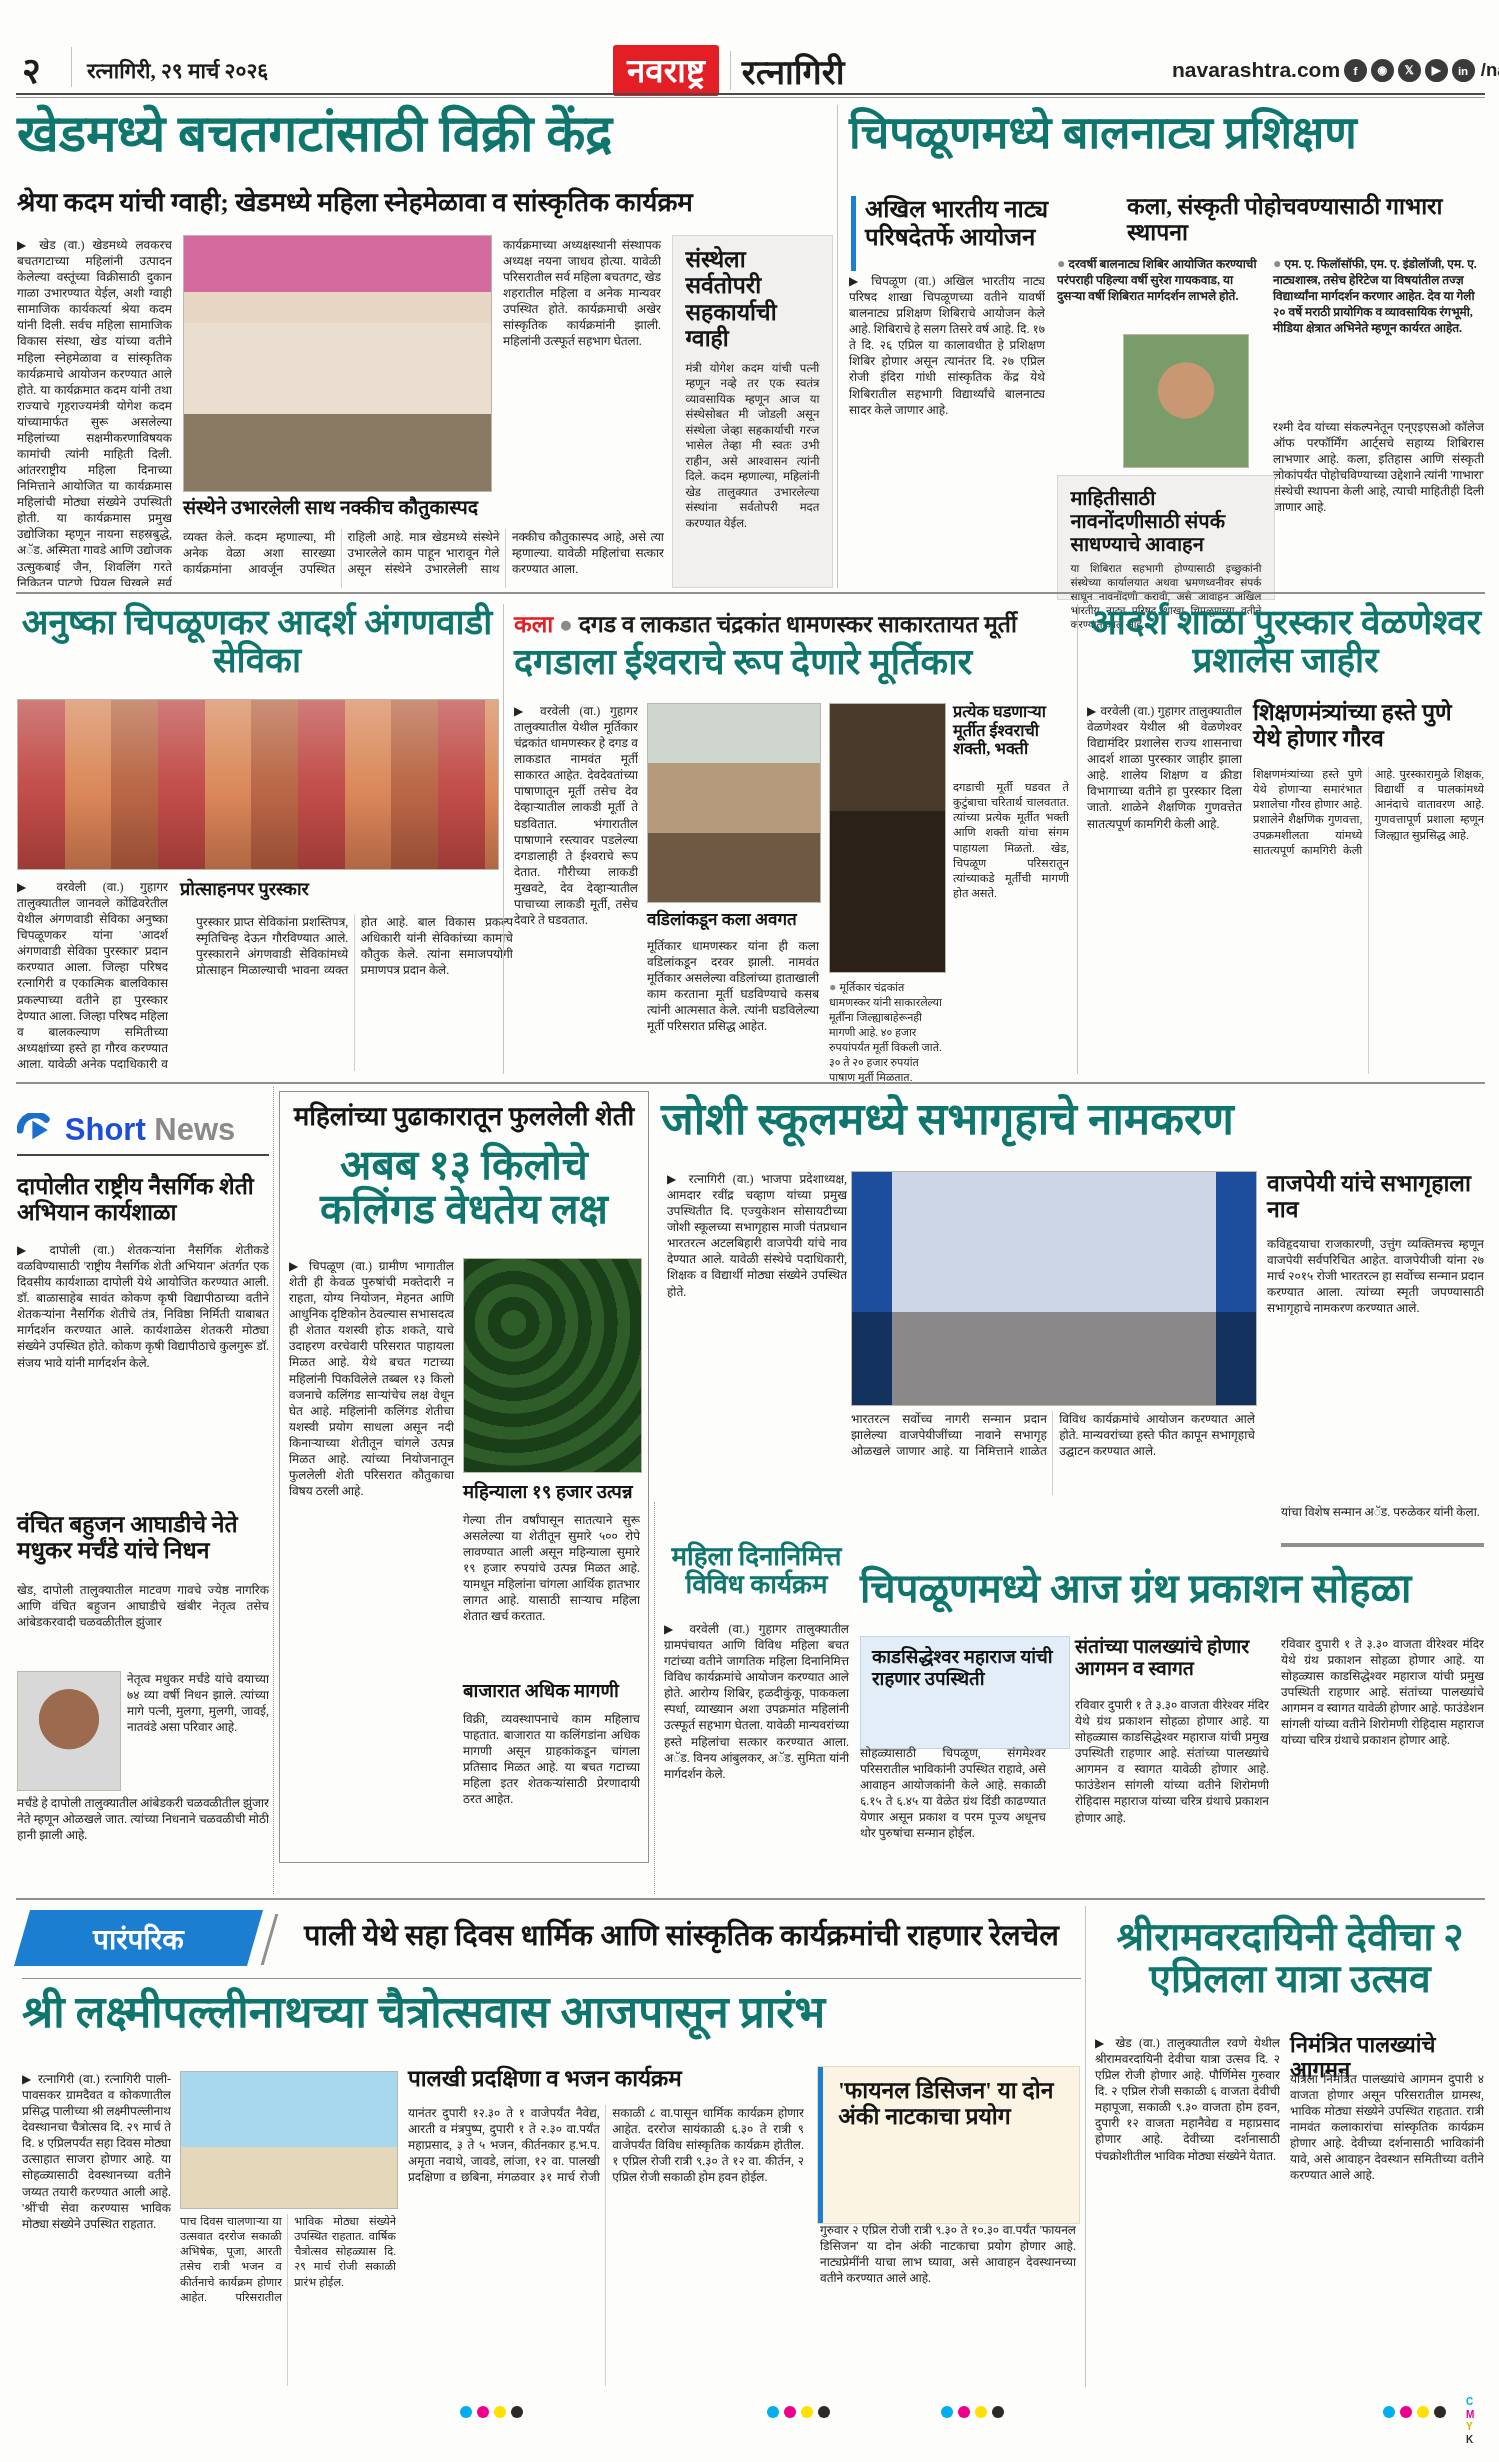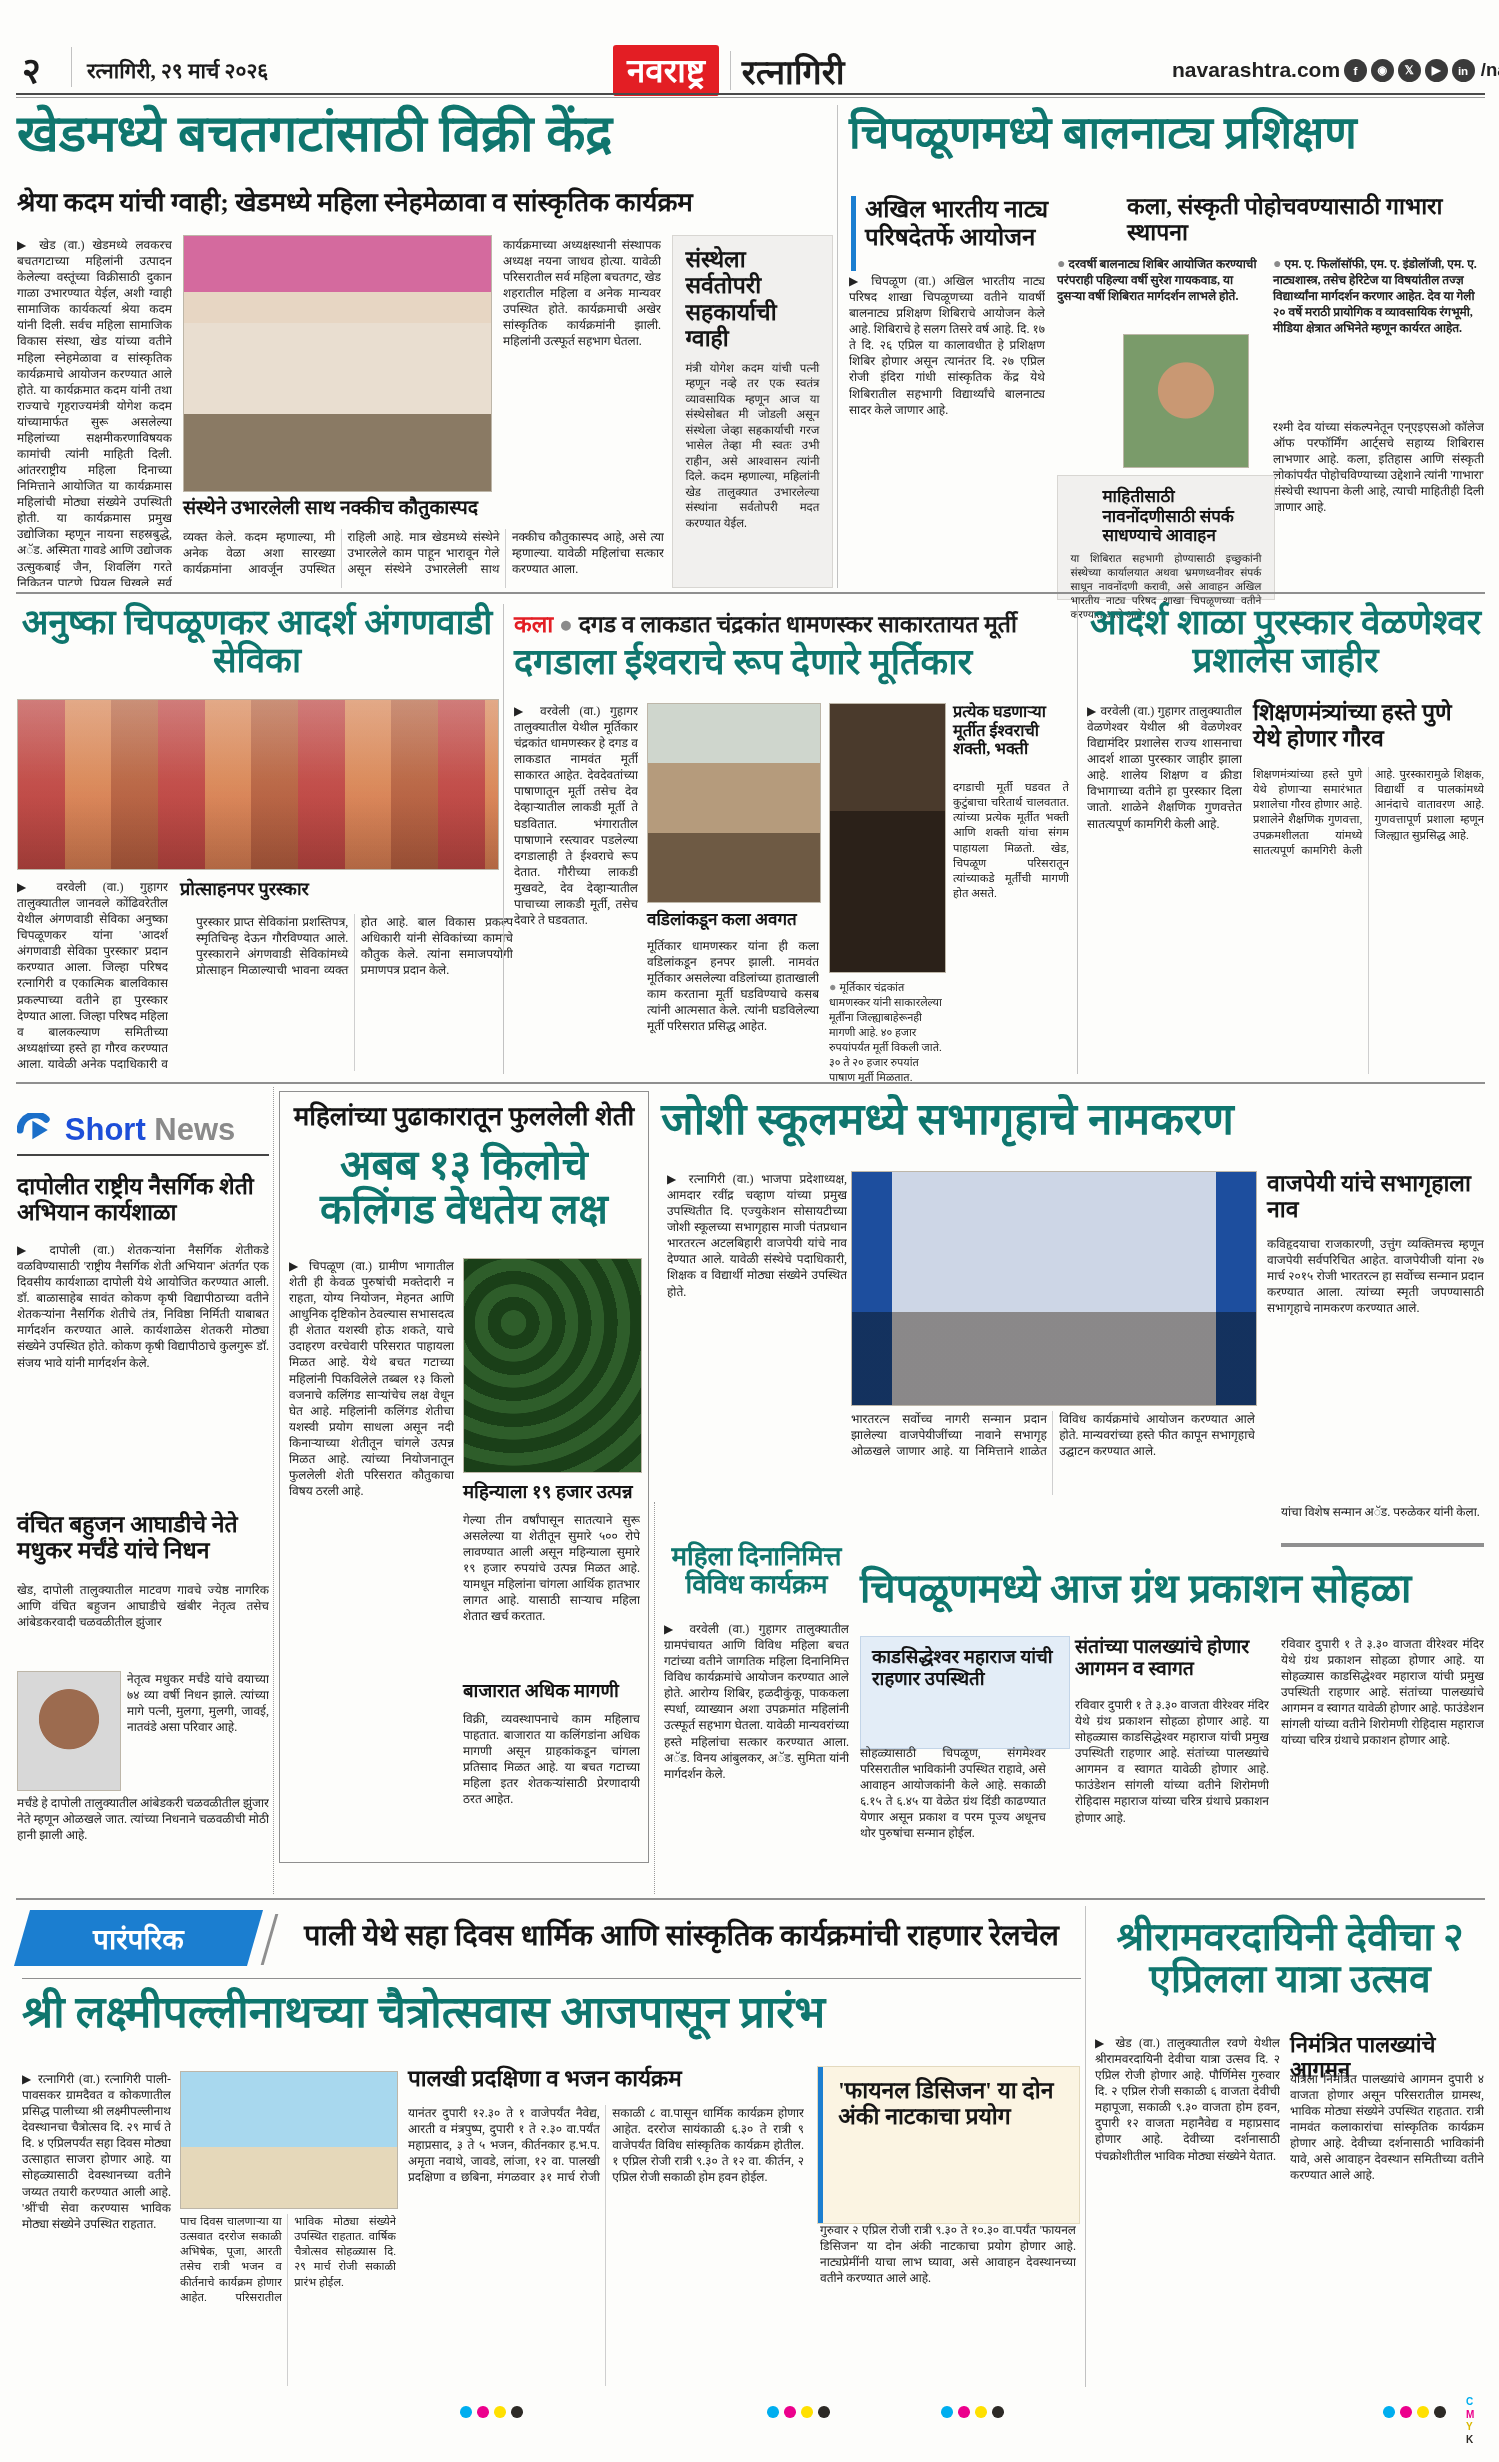--- a/index.html
+++ b/index.html
@@ -95,21 +95,21 @@
   <div class="abs photo" style="left:1123px;top:334px;width:124px;height:132px;background:
        radial-gradient(circle at 50% 42%,#c99873 0 28%,#7a9b6a 29% 100%);"></div>
 
   <div class="abs" style="left:1273px;top:256px;width:211px;">
     <span style="color:#8a8a8a;font-size:14px;">●</span>
     <span class="body-txt" style="font-weight:bold;">एम. ए. फिलॉसॉफी, एम. ए. इंडोलॉजी, एम. ए. नाट्यशास्त्र, तसेच हेरिटेज या विषयांतील तज्ज्ञ विद्यार्थ्यांना मार्गदर्शन करणार आहेत. देव या गेली २० वर्षे मराठी प्रायोगिक व व्यावसायिक रंगभूमी, मीडिया क्षेत्रात अभिनेते म्हणून कार्यरत आहेत.</span>
   </div>
   <div class="abs body-txt" style="left:1273px;top:419px;width:211px;height:163px;overflow:hidden;">रश्मी देव यांच्या संकल्पनेतून एन्एइएसओ कॉलेज ऑफ परफॉर्मिंग आर्ट्सचे सहाय्य शिबिरास लाभणार आहे. कला, इतिहास आणि संस्कृती लोकांपर्यंत पोहोचविण्याच्या उद्देशाने त्यांनी 'गाभारा' संस्थेची स्थापना केली आहे, त्याची माहितीही दिली जाणार आहे.</div>
 
   <div class="abs box-gray" style="left:1057px;top:475px;width:191px;height:101px;">
-    <div class="sub" style="font-size:17px;margin-bottom:6.2px;margin-left:32px;">माहितीसाठी नावनोंदणीसाठी संपर्क साधण्याचे आवाहन</div>
+    <div class="sub" style="font-size:20px;margin-bottom:6.2px;">माहितीसाठी नावनोंदणीसाठी संपर्क साधण्याचे आवाहन</div>
     <div class="body-txt" style="font-size:10.5px;">या शिबिरात सहभागी होण्यासाठी इच्छुकांनी संस्थेच्या कार्यालयात अथवा भ्रमणध्वनीवर संपर्क साधून नावनोंदणी करावी, असे आवाहन अखिल भारतीय नाट्य परिषद शाखा चिपळूणच्या वतीने करण्यात आले आहे.</div>
   </div>
 
   <div class="abs rule-h" style="left:15.5px;top:592px;width:1469px;height:1.6px;"></div>
 
   <div class="abs hl center" style="left:17px;top:604px;width:480px;font-size:35px;">अनुष्का चिपळूणकर आदर्श अंगणवाडी सेविका</div>
   <div class="abs photo" style="left:17px;top:699px;width:480px;height:169px;background:
        repeating-linear-gradient(90deg,#c0504d 0 47px,#d98c5f 47px 93px,#b86a4a 93px 140px),linear-gradient(180deg,rgba(255,255,255,.25),rgba(60,30,20,.35));background-blend-mode:overlay;"></div>
   <div class="abs body-txt" style="left:17px;top:879px;width:151px;height:193px;overflow:hidden;">▶ वरवेली (वा.) गुहागर तालुक्यातील जानवले कोंढिवरेतील येथील अंगणवाडी सेविका अनुष्का चिपळूणकर यांना 'आदर्श अंगणवाडी सेविका पुरस्कार' प्रदान करण्यात आला. जिल्हा परिषद रत्नागिरी व एकात्मिक बालविकास प्रकल्पाच्या वतीने हा पुरस्कार देण्यात आला. जिल्हा परिषद महिला व बालकल्याण समितीच्या अध्यक्षांच्या हस्ते हा गौरव करण्यात आला. यावेळी अनेक पदाधिकारी व मान्यवर उपस्थित होते. त्यांना सन्मानपूर्वक प्रमाणपत्र प्रदान केले.</div>
   <div class="abs sub" style="left:180px;top:879px;width:151px;font-size:18px;">प्रोत्साहनपर पुरस्कार</div>
@@ -121,21 +121,21 @@
     <span class="kicker-label">कला</span>
     <span class="kicker-dot"> ● </span>
     <span style="font-weight:bold;">दगड व लाकडात चंद्रकांत धामणस्कर साकारतायत मूर्ती</span>
   </div>
   <div class="abs hl" style="left:514px;top:643px;width:556px;font-size:36px;">दगडाला ईश्वराचे रूप देणारे मूर्तिकार</div>
 
   <div class="abs body-txt" style="left:514px;top:703px;width:124px;height:371px;overflow:hidden;">▶ वरवेली (वा.) गुहागर तालुक्यातील येथील मूर्तिकार चंद्रकांत धामणस्कर हे दगड व लाकडात नामवंत मूर्ती साकारत आहेत. देवदेवतांच्या पाषाणातून मूर्ती तसेच देव देव्हाऱ्यातील लाकडी मूर्ती ते घडवितात. भंगारातील पाषाणाने रस्त्यावर पडलेल्या दगडालाही ते ईश्वराचे रूप देतात. गौरीच्या लाकडी मुखवटे, देव देव्हाऱ्यातील पाचाच्या लाकडी मूर्ती, तसेच देवारे ते घडवतात.</div>
   <div class="abs photo" style="left:647px;top:703px;width:172px;height:198px;background:
        linear-gradient(180deg,#cfd6cd 0 30%,#b59b7c 30% 65%,#6e5a44 65% 100%);"></div>
   <div class="abs sub" style="left:647px;top:910px;width:172px;font-size:17px;">वडिलांकडून कला अवगत</div>
-  <div class="abs body-txt" style="left:647px;top:938px;width:172px;height:136px;overflow:hidden;">मूर्तिकार धामणस्कर यांना ही कला वडिलांकडून हनपर झाली. नामवंत मूर्तिकार असलेल्या वडिलांच्या हाताखाली काम करताना मूर्ती घडविण्याचे कसब त्यांनी आत्मसात केले. त्यांनी घडविलेल्या मूर्ती परिसरात प्रसिद्ध आहेत.</div>
+  <div class="abs body-txt" style="left:647px;top:938px;width:172px;height:136px;overflow:hidden;">मूर्तिकार धामणस्कर यांना ही कला वडिलांकडून दरवर झाली. नामवंत मूर्तिकार असलेल्या वडिलांच्या हाताखाली काम करताना मूर्ती घडविण्याचे कसब त्यांनी आत्मसात केले. त्यांनी घडविलेल्या मूर्ती परिसरात प्रसिद्ध आहेत.</div>
 
   <div class="abs photo" style="left:829px;top:703px;width:115px;height:268px;background:
        linear-gradient(180deg,#4a3a2c 0 40%,#2b2119 40% 100%);"></div>
   <div class="abs" style="left:829px;top:980px;width:115px;">
     <span style="color:#8a8a8a;font-size:12.4px;">●</span>
     <span class="body-txt" style="font-size:11px;">मूर्तिकार चंद्रकांत धामणस्कर यांनी साकारलेल्या मूर्तींना जिल्ह्याबाहेरूनही मागणी आहे. ४० हजार रुपयांपर्यंत मूर्ती विकली जाते. ३० ते २० हजार रुपयांत पाषाण मूर्ती मिळतात.</span>
   </div>
 
   <div class="abs sub" style="left:953px;top:703px;width:116px;font-size:16.3px;">प्रत्येक घडणाऱ्या मूर्तीत ईश्वराची शक्ती, भक्ती</div>
   <div class="abs body-txt" style="left:953px;top:780px;width:116px;height:293px;overflow:hidden;font-size:11.3px;">दगडाची मूर्ती घडवत ते कुटुंबाचा चरितार्थ चालवतात. त्यांच्या प्रत्येक मूर्तीत भक्ती आणि शक्ती यांचा संगम पाहायला मिळतो. खेड, चिपळूण परिसरातून त्यांच्याकडे मूर्तींची मागणी होत असते.</div>

